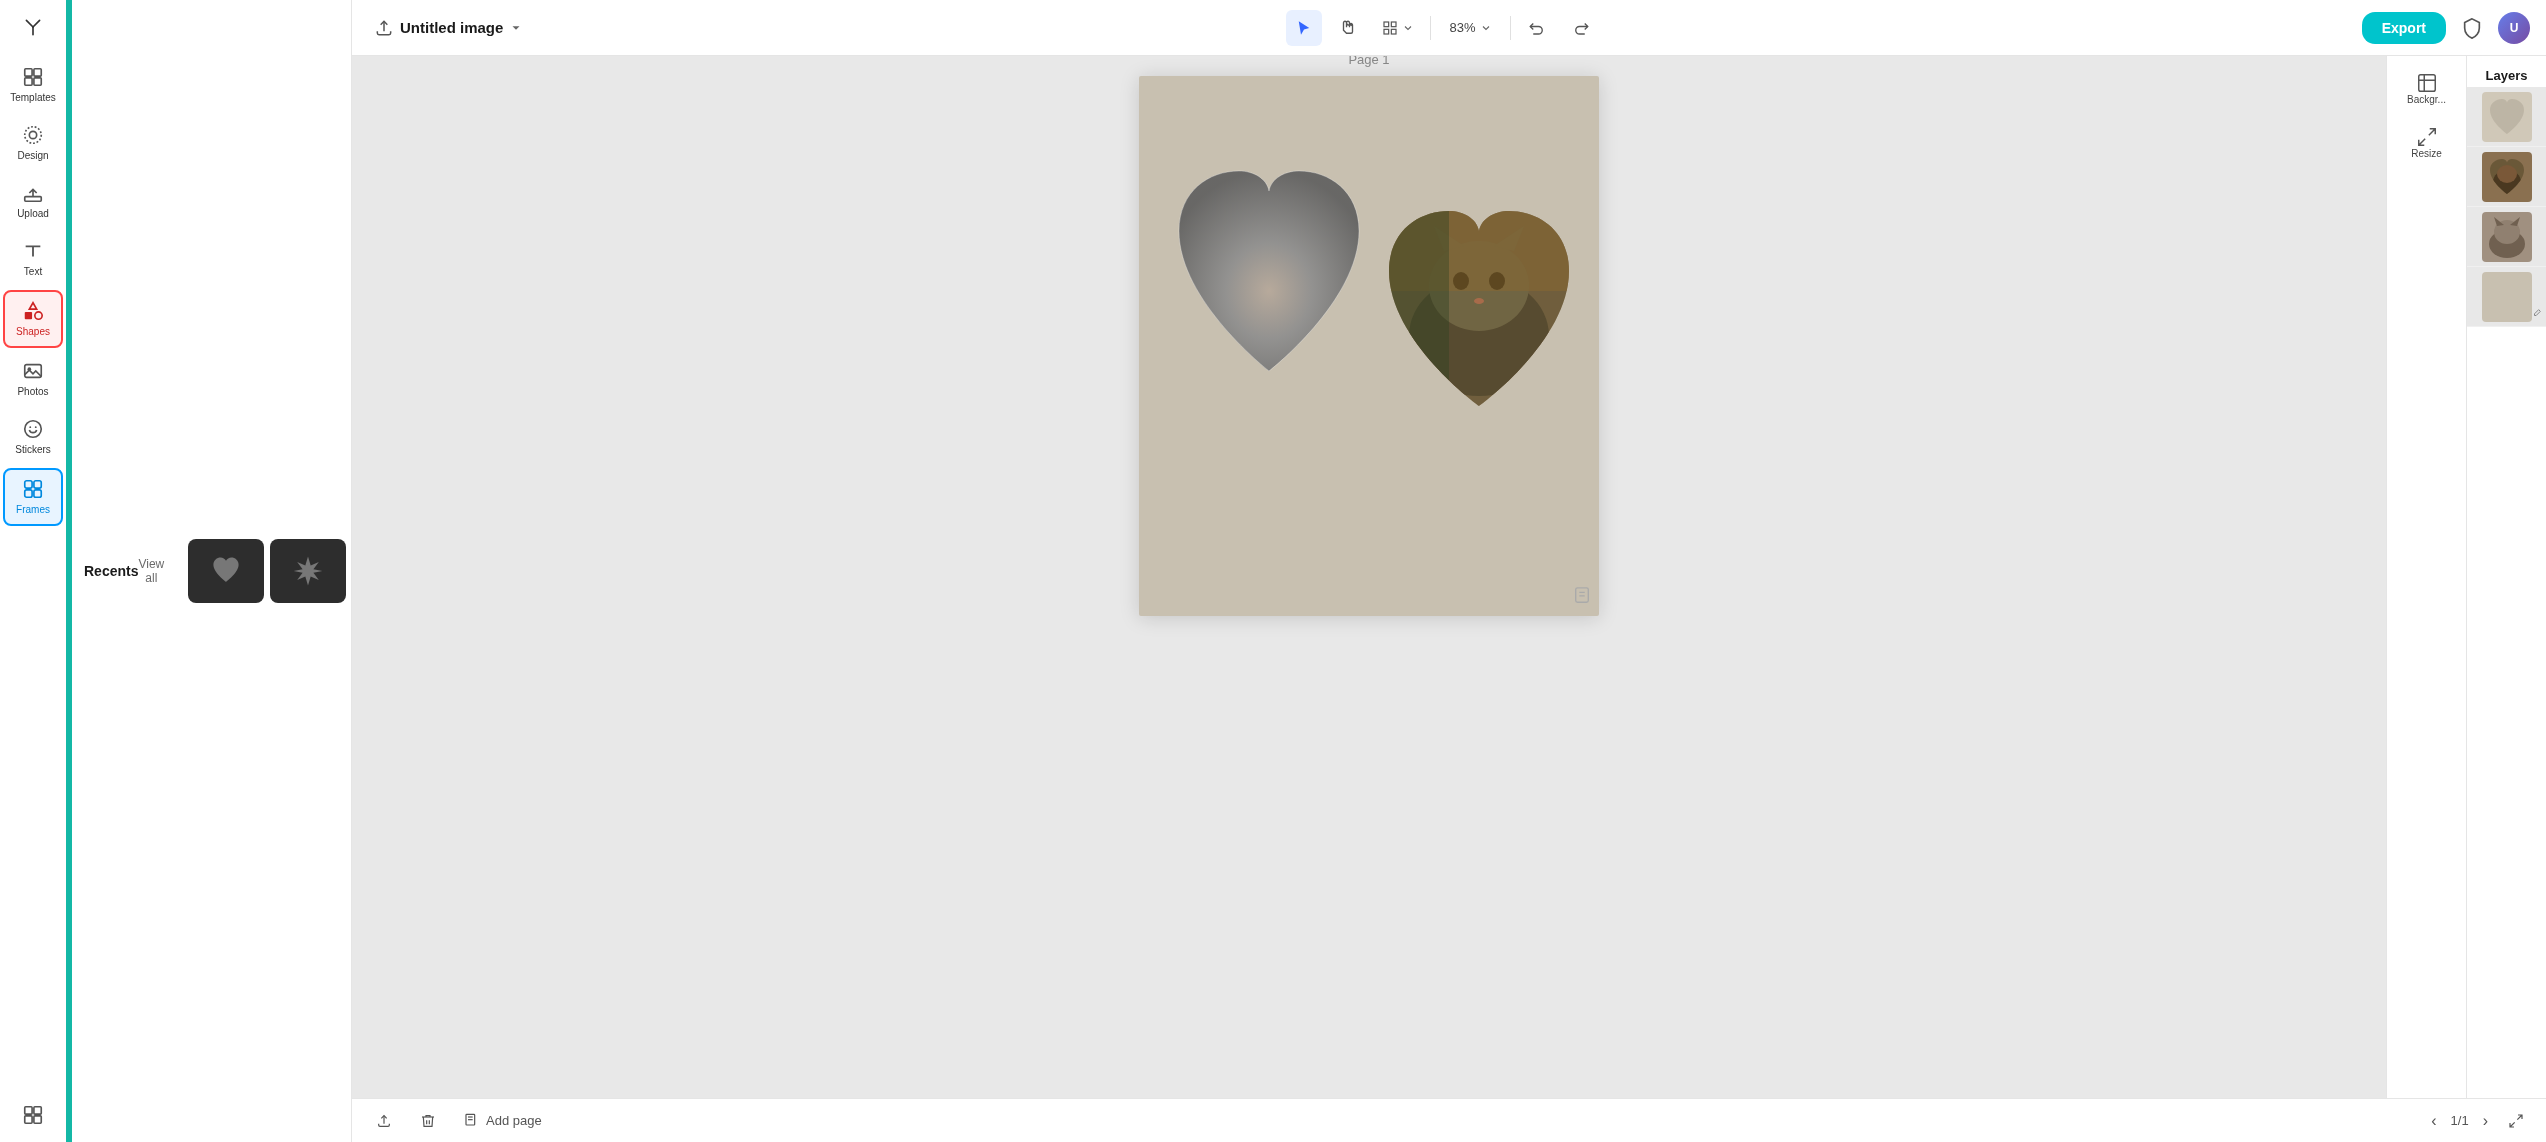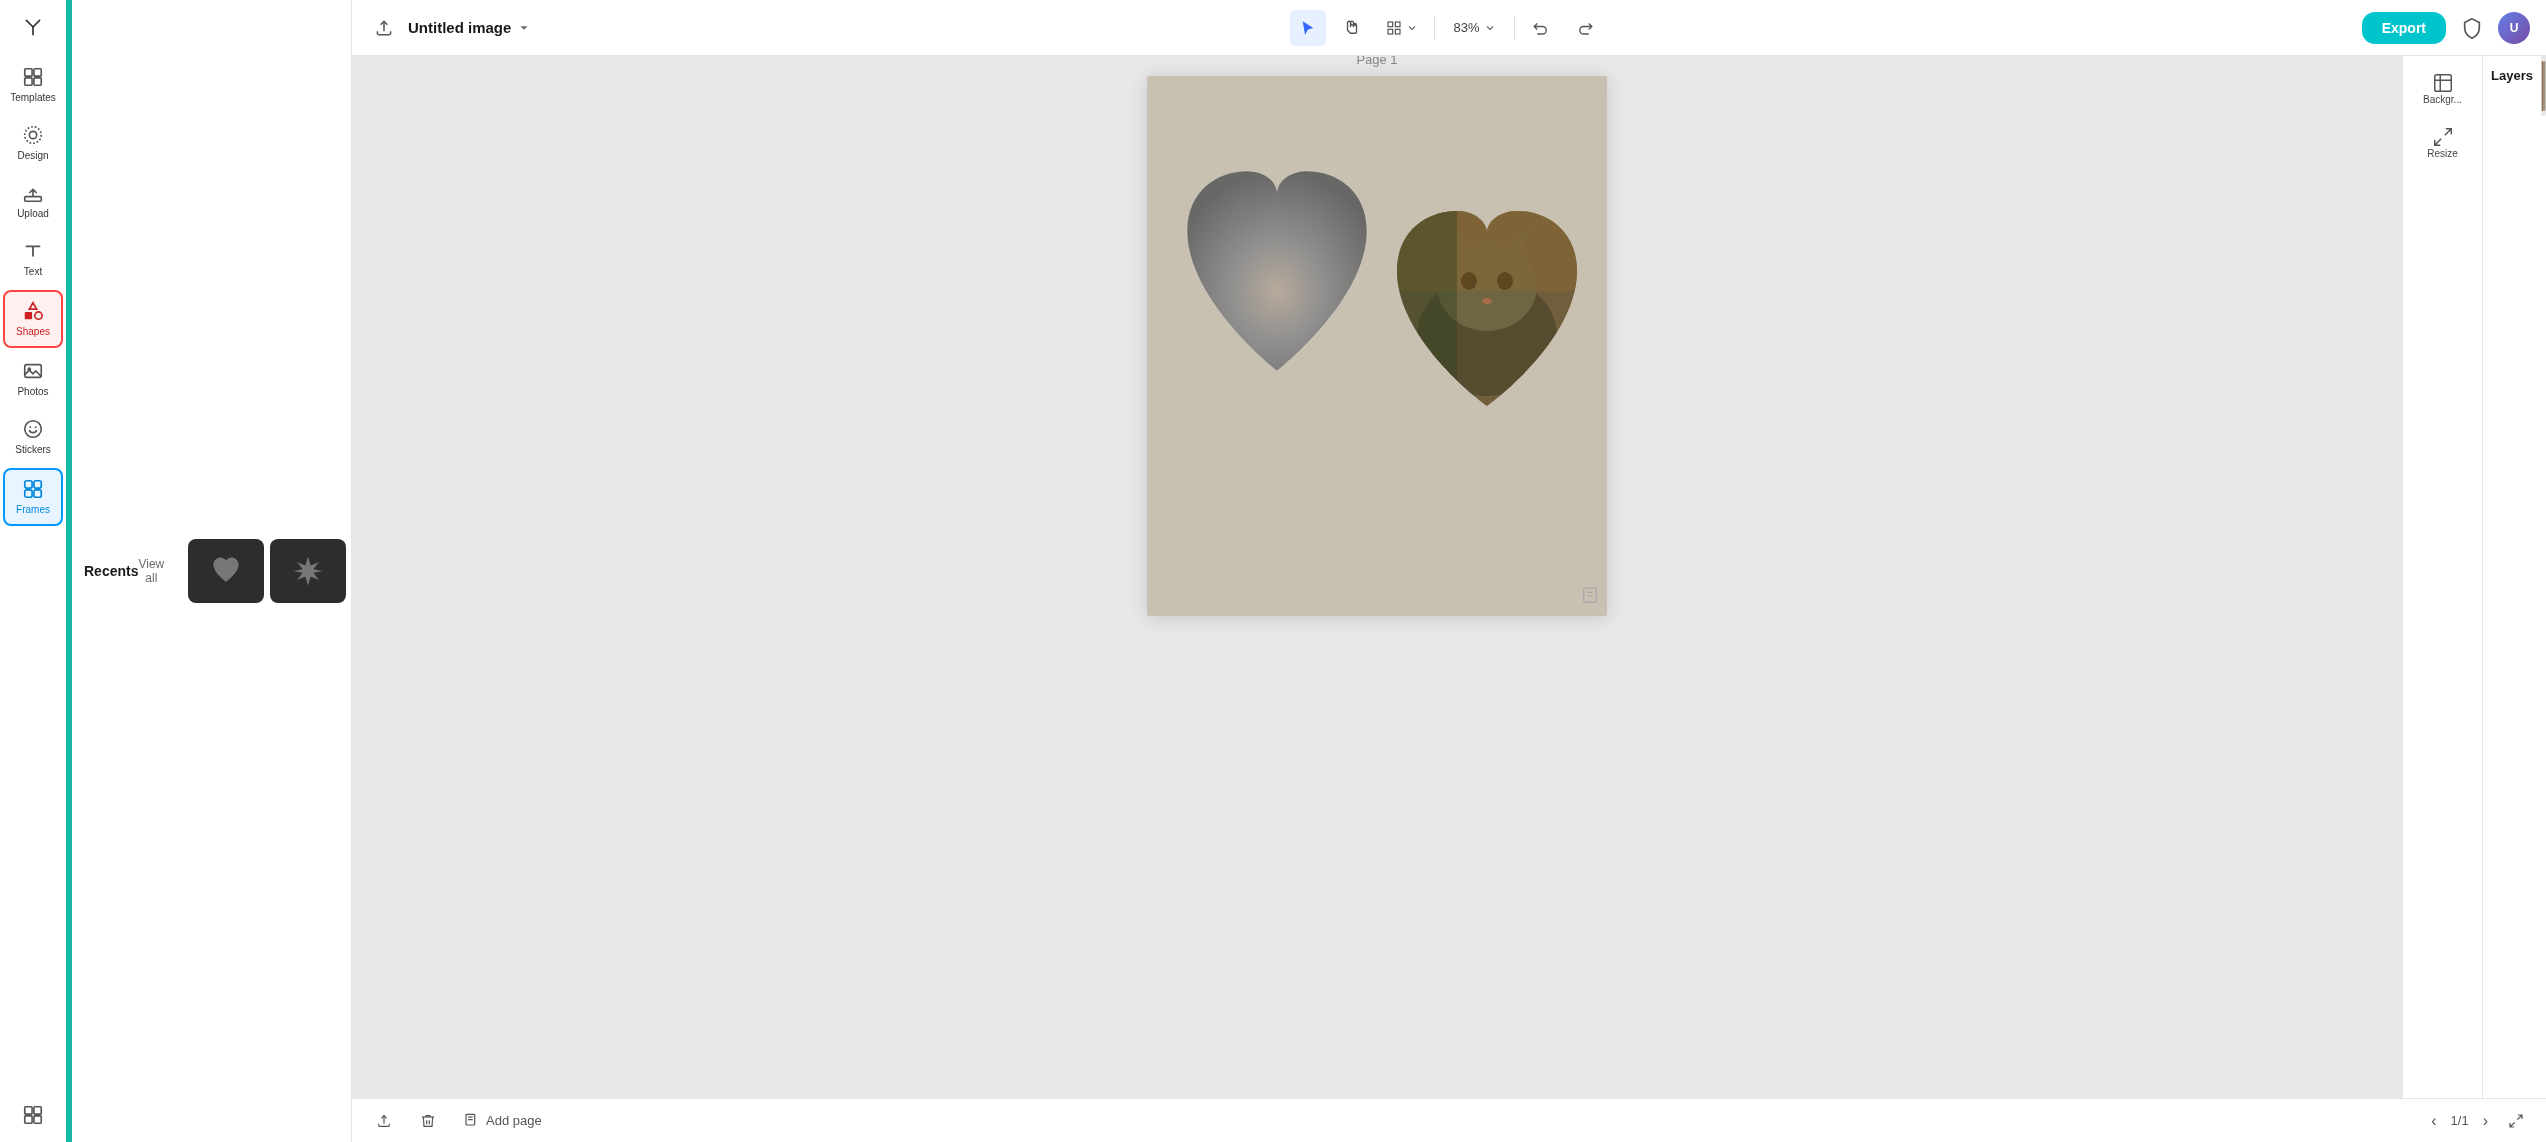--- a/index.html
+++ b/index.html
@@ -128,21 +128,21 @@
     
     .topbar {
       height: 56px;
       background: #ffffff;
       border-bottom: 1px solid #e5e5e5;
       display: flex;
       align-items: center;
       padding: 0 16px;
       gap: 12px;
     }
-    .topbar-left { display: flex; align-items: center; gap: 8px; }
+    .topbar-left { display: flex; align-items: center; }
     .topbar-center { flex: 1; display: flex; align-items: center; justify-content: center; gap: 8px; }
     .topbar-right { display: flex; align-items: center; gap: 8px; }
 
     .title-area { display: flex; align-items: center; gap: 6px; cursor: pointer; }
     .title-text { font-size: 15px; font-weight: 600; color: #1a1a1a; }
 
     .upload-btn {
       width: 32px; height: 32px;
       background: none; border: none;
       cursor: pointer;
@@ -280,25 +280,25 @@
       flex-direction: column;
       align-items: center;
       gap: 0;
       border-radius: 8px;
       font-size: 10px;
       color: #444;
     }
 
     
     .layers-panel {
-      width: 64px;
+      width: 80px;
       background: #ffffff;
       border-left: 1px solid #e5e5e5;
       display: flex;
-      flex-direction: row;
+      flex-direction: column;
       padding: 0;
     }
     .layers-header {
       padding: 12px 8px 4px;
       font-size: 13px;
       font-weight: 700;
       color: #1a1a1a;
       text-align: center;
     }
     .layer-thumbnail {

